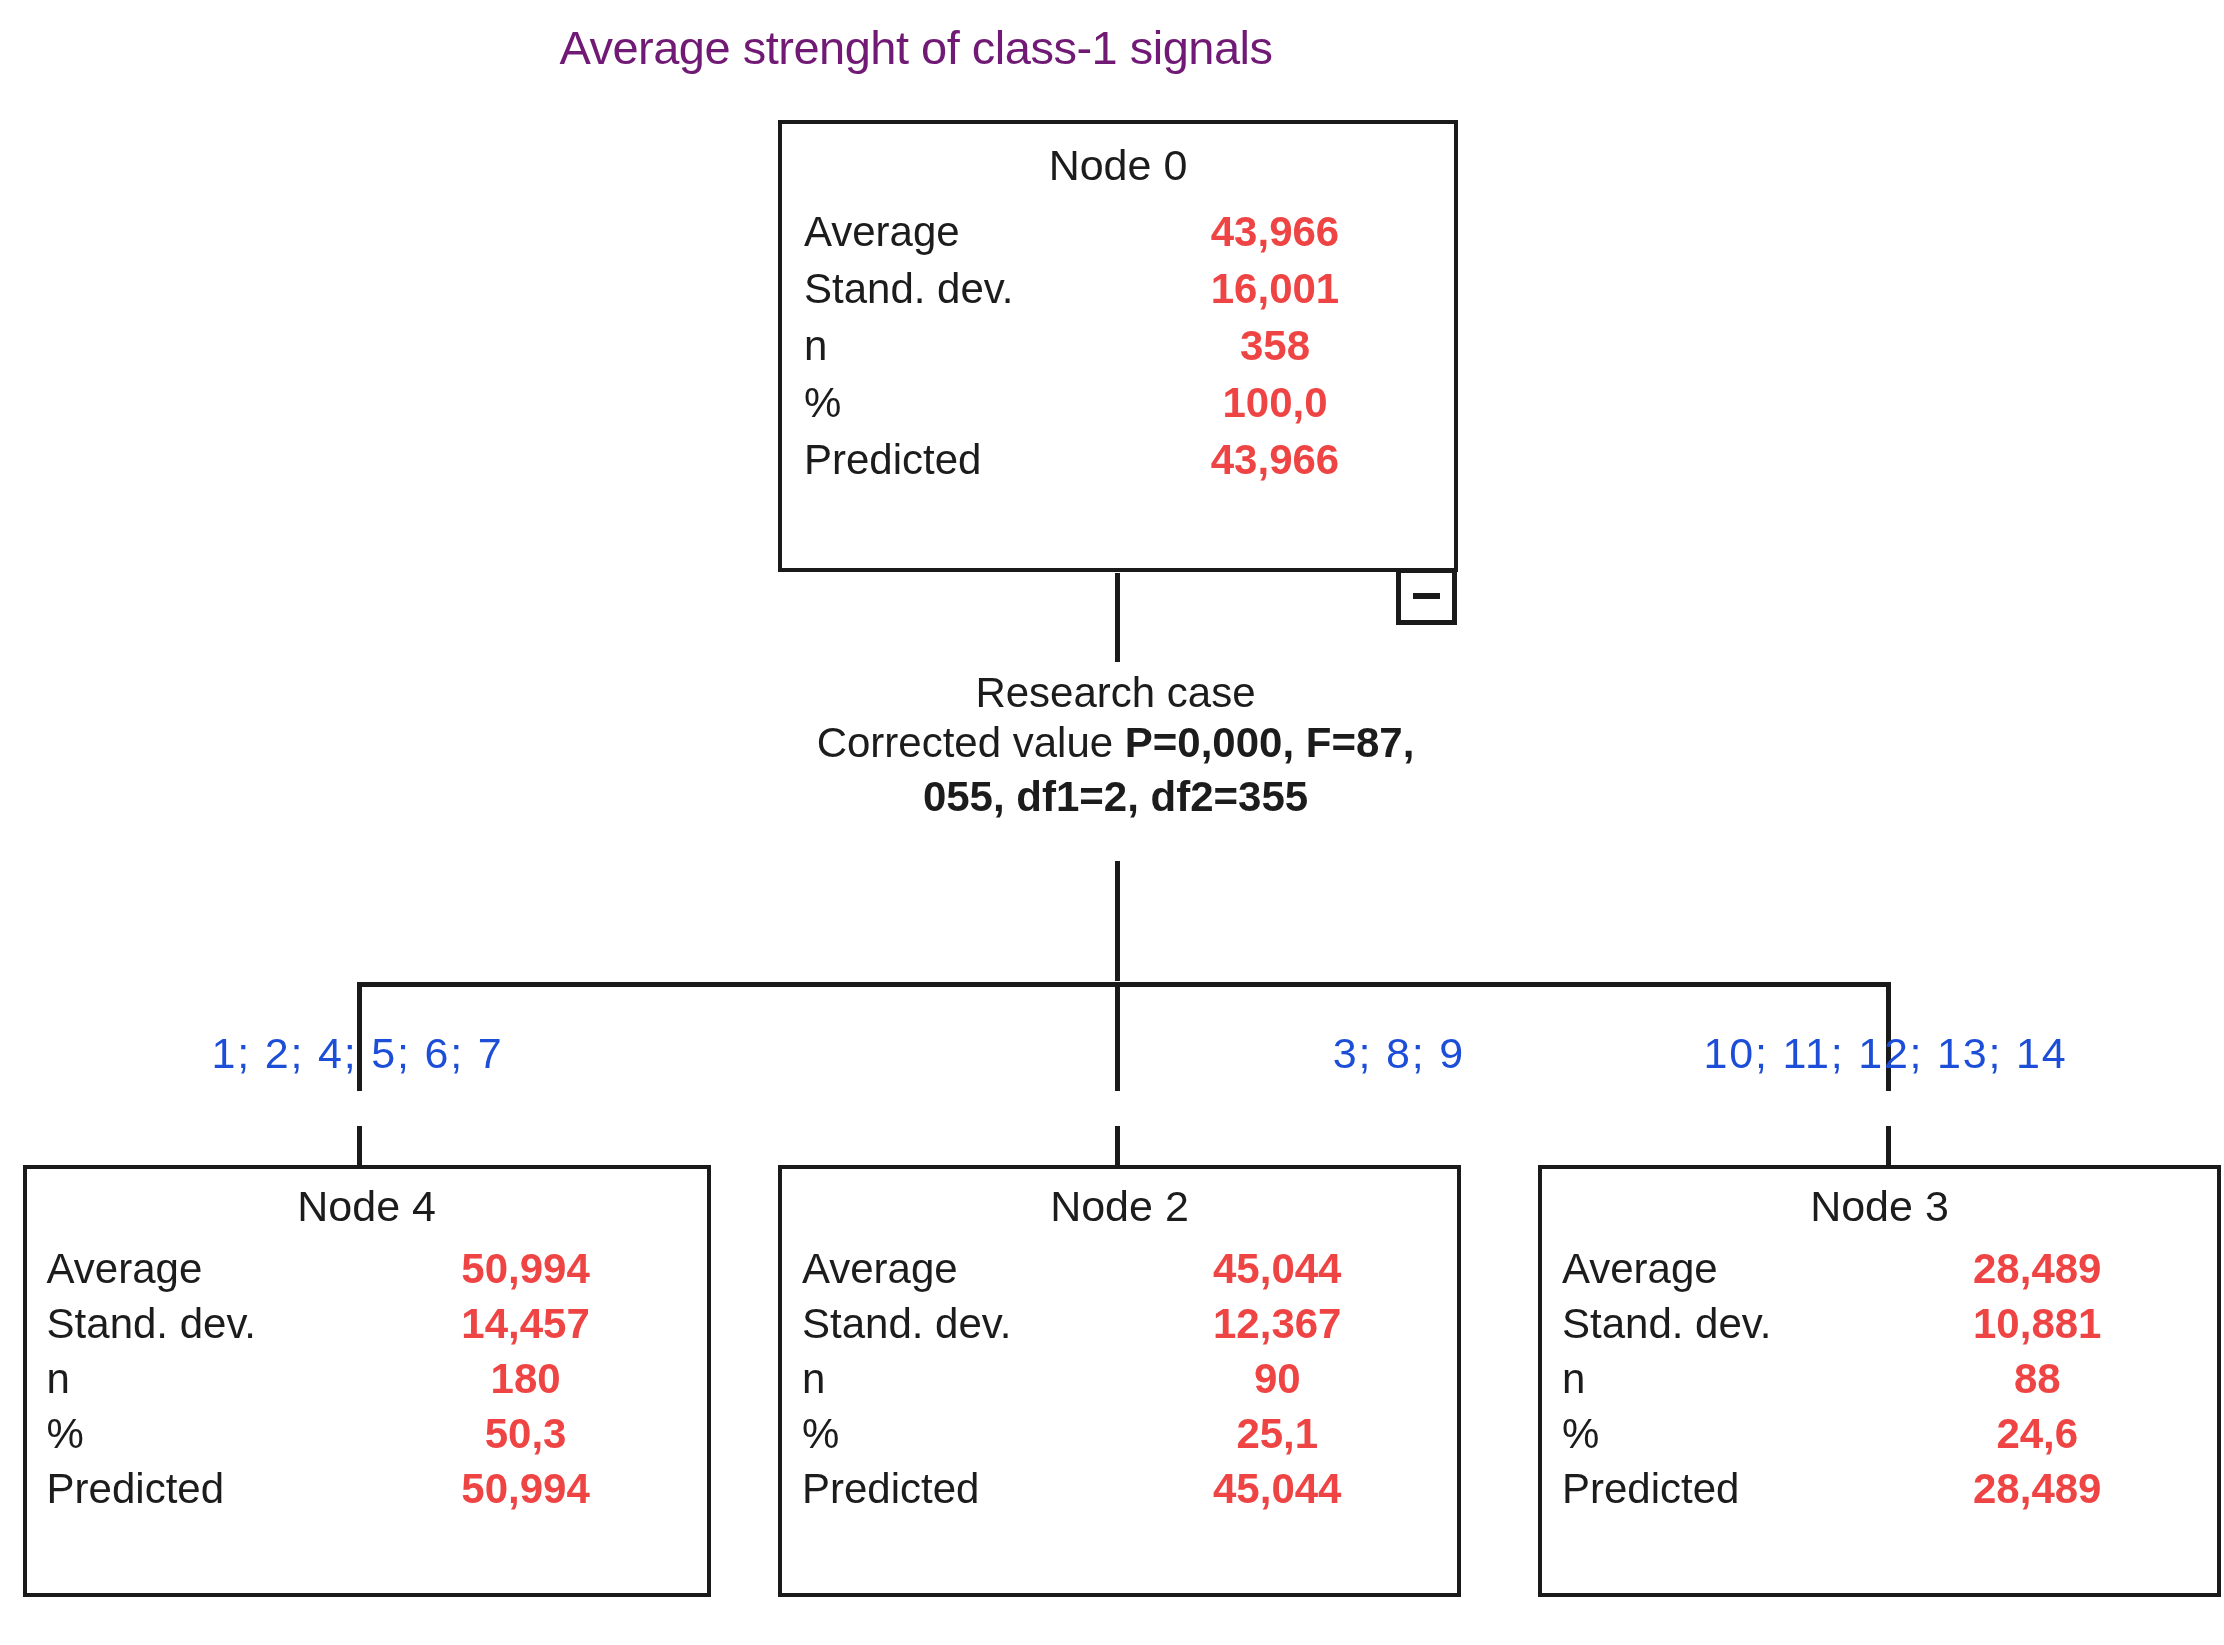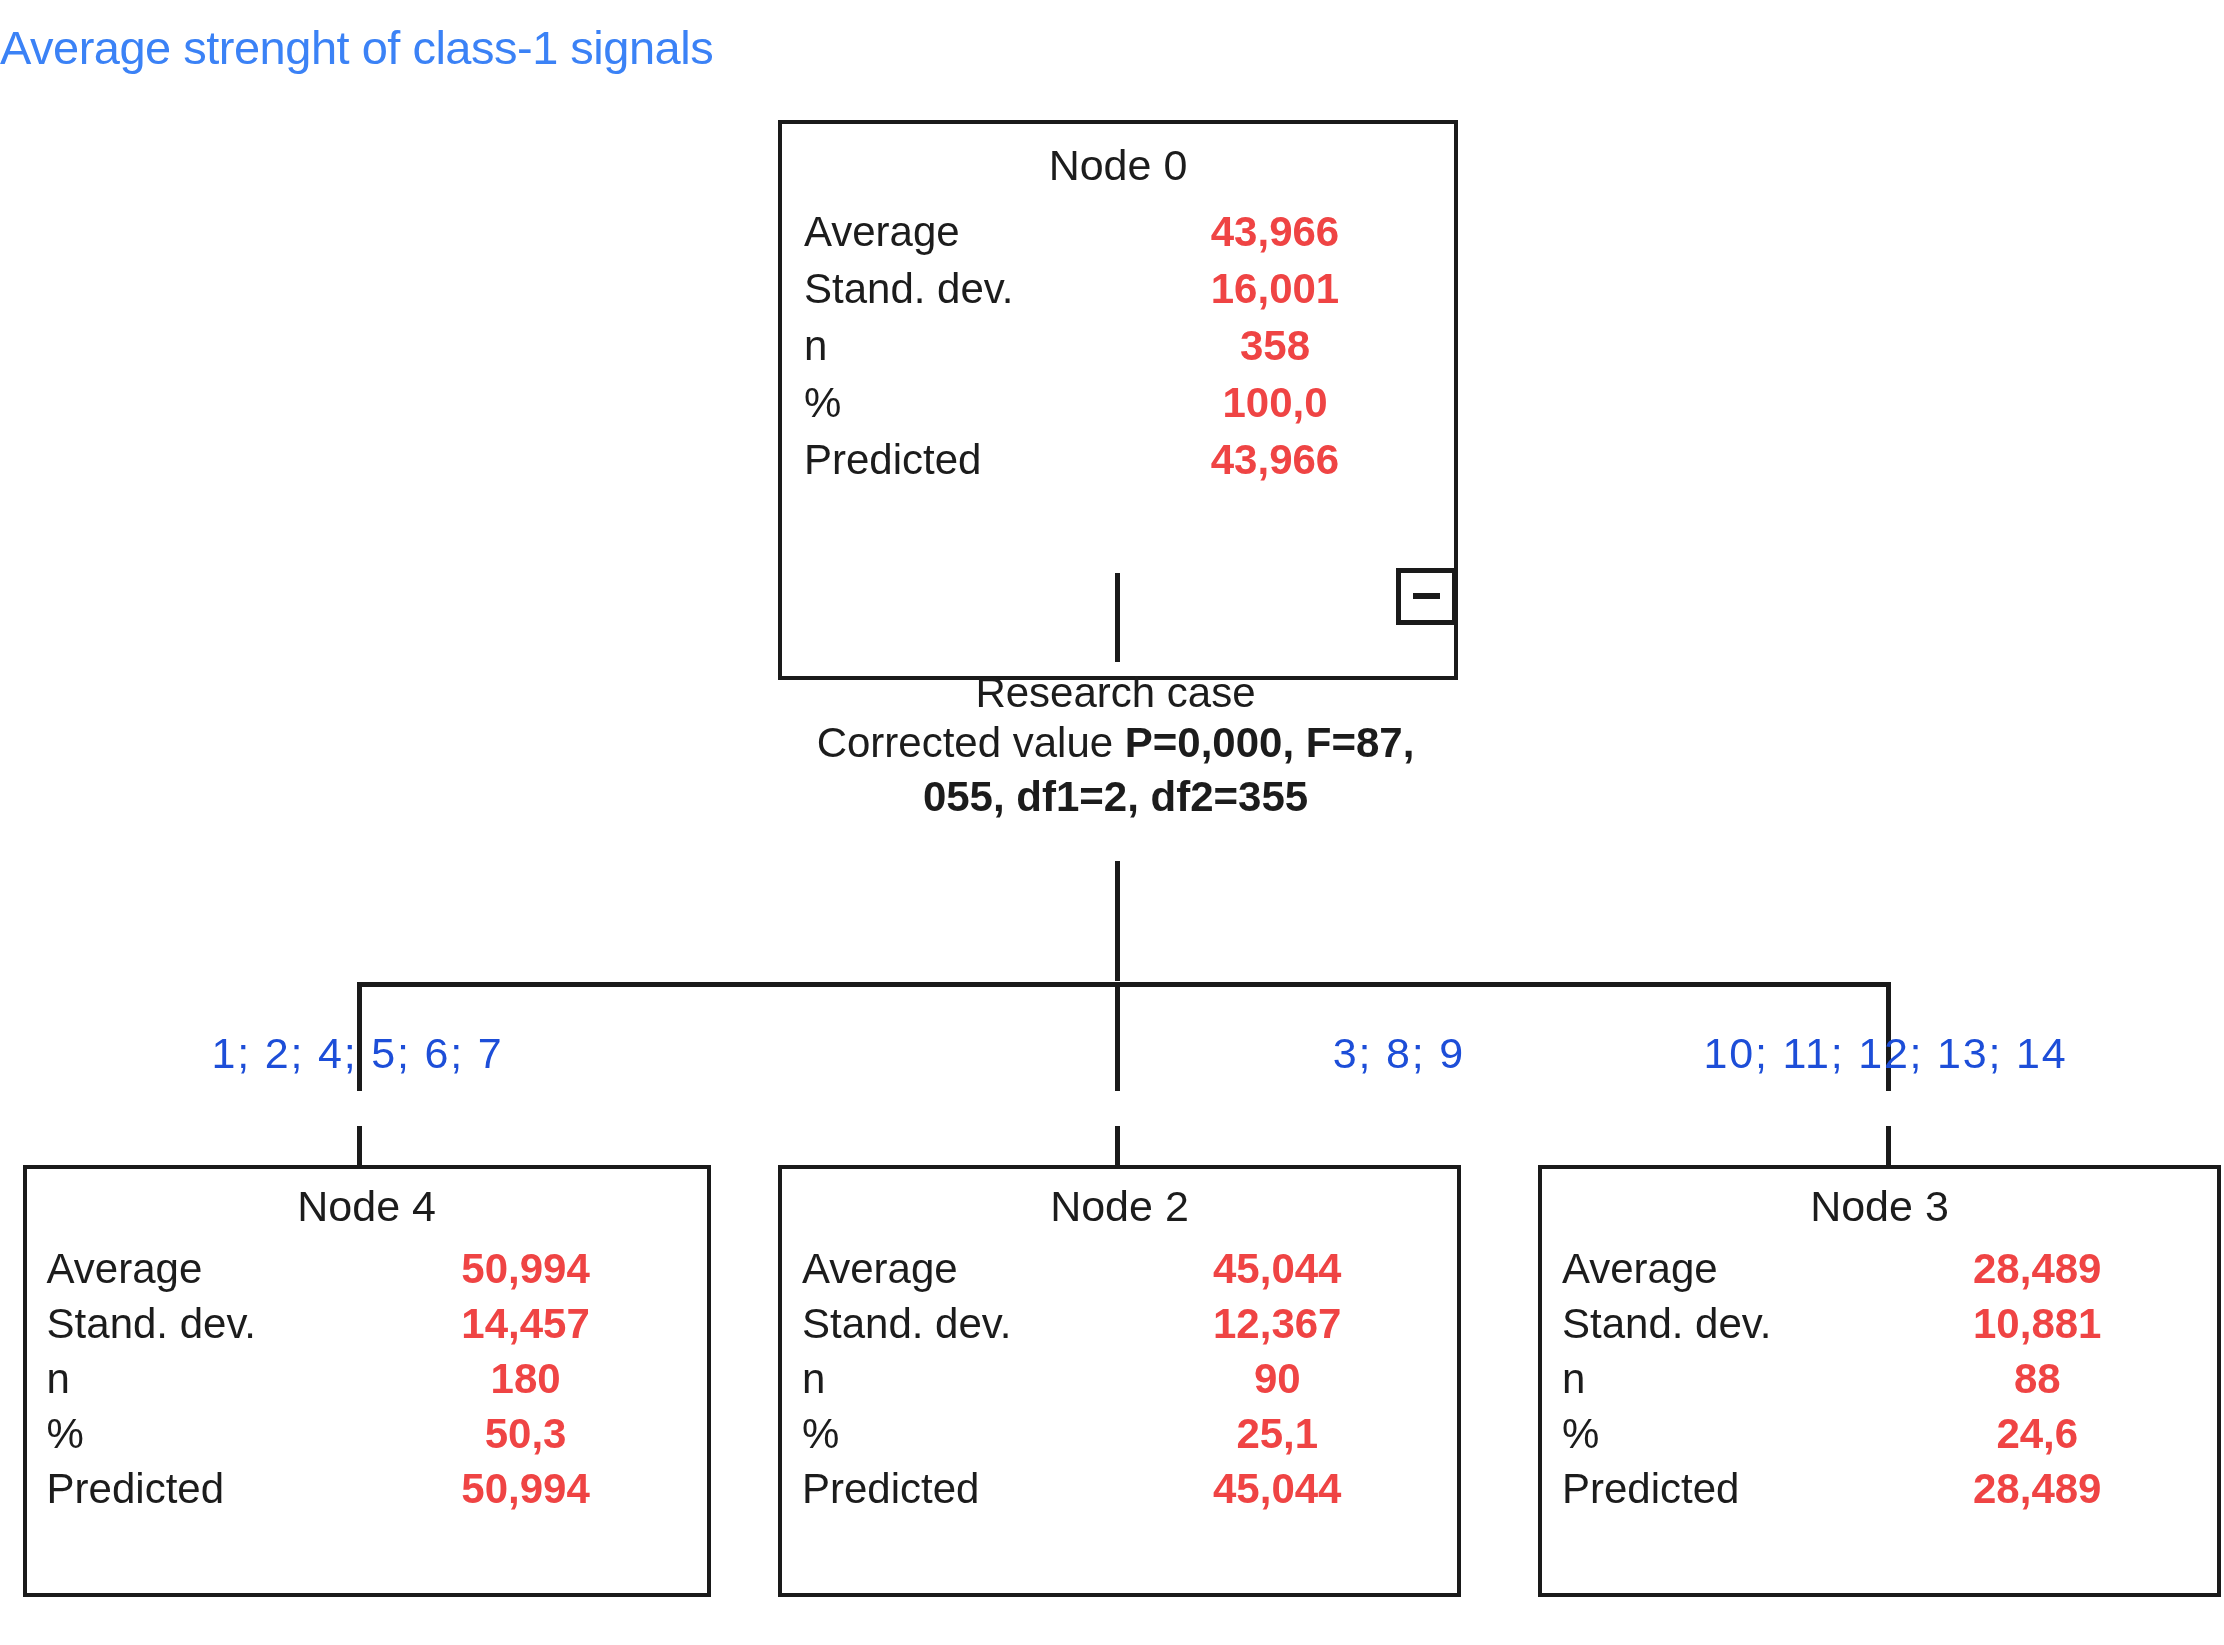--- a/index.html
+++ b/index.html
@@ -19,25 +19,25 @@
     background: #ffffff;
     overflow: hidden;
   }
 
   
   .chart-title {
     position: absolute;
     left: 0;
     top: 20px;
     width: 1832px;
-    text-align: left;
+    text-align: center;
     font-size: 47px;
     font-weight: 400;
     letter-spacing: -0.5px;
-    color: #3b82f6;
+    color: #701a75;
     white-space: nowrap;
   }
 
   
   .node-box {
     position: absolute;
     background: #ffffff;
     border: 4.5px solid #1a1a1a;
     box-sizing: border-box;
   }
@@ -72,21 +72,21 @@
     color: #ef4444;
     text-align: center;
     font-stretch: condensed;
   }
 
   
   #node0 {
     left: 778px;
     top: 120px;
     width: 680px;
-    height: 560px;
+    height: 452px;
   }
   #node0 .node-title { margin-top: 20px; }
   #node0 .stats { margin-top: 23.5px; }
   #node0 .stats td { height: 57px; }
   #node0 .stats .stat-label { padding-left: 22px; }
   #node0 .stats .stat-value { padding-right: 22px; }
 
   
   .child-node { top: 1165px; height: 432px; }
   #node1 { left: 22.6px;   width: 688px; }

